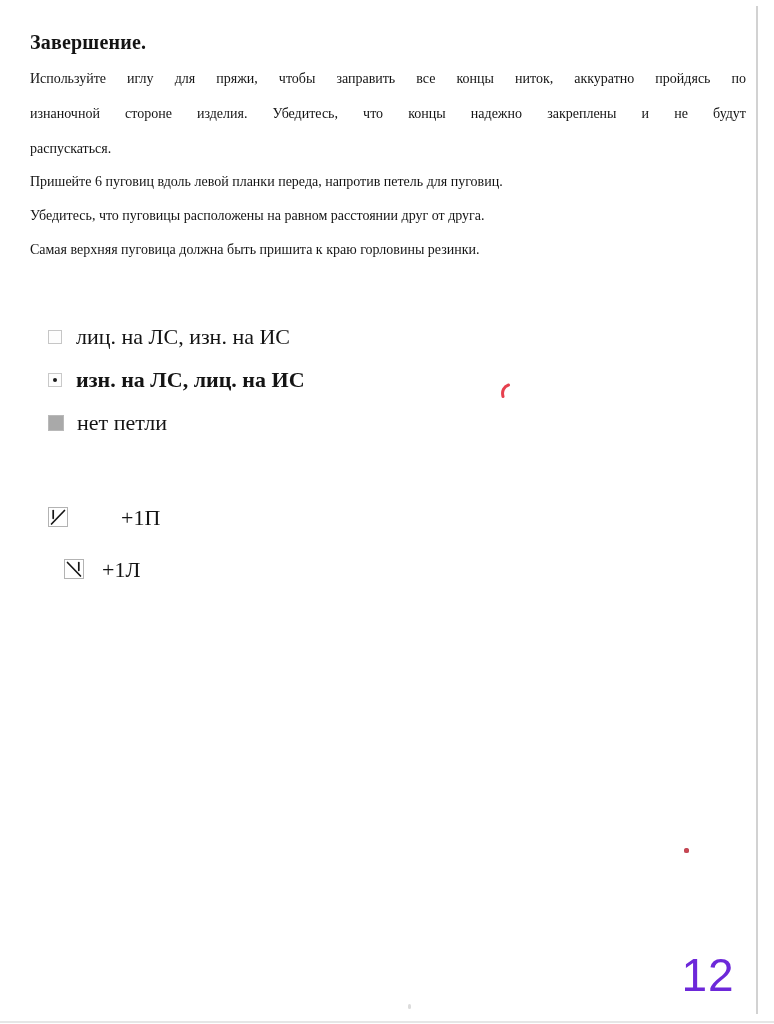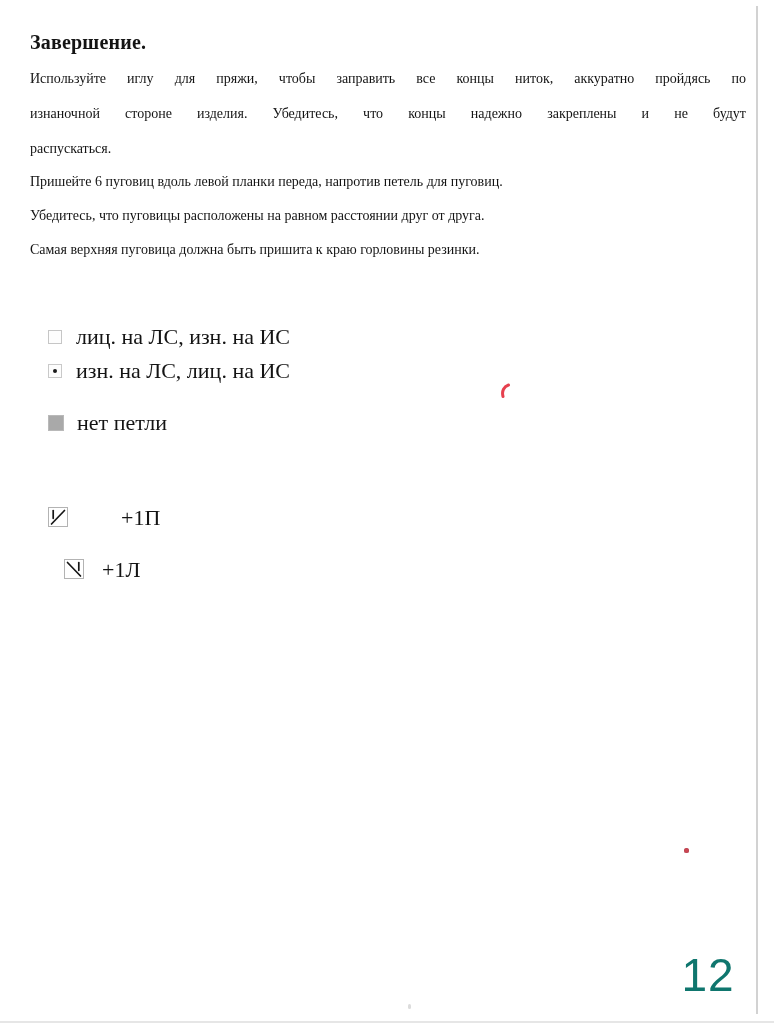--- a/index.html
+++ b/index.html
@@ -45,21 +45,21 @@
   .l6 { top: 237px; }
 
   .legend-row {
     position: absolute;
     left: 48px;
     display: flex;
     align-items: center;
     font-size: 22px;
   }
   .r1 { top: 324px; }
-  .r2 { top: 358px; }
+  .r2 { top: 367px; font-weight: bold; }
   .r3 { top: 410px; }
   .r4 { top: 452px; align-items: flex-start; }
   .r5 { top: 503px; gap: 35px; }
   .r6 { top: 555px; padding-left: 16px; }
 
   .sym {
     display: inline-block;
     flex: 0 0 auto;
   }
   .sym-empty {
@@ -101,21 +101,21 @@
 
   .page-number {
     position: absolute;
     left: 668px;
     top: 948px;
     width: 80px;
     text-align: center;
     font-family: "Liberation Sans", sans-serif;
     font-size: 46px;
     font-weight: 500;
-    color: #0f766e;
+    color: #6d28d9;
     letter-spacing: 1px;
   }
   .red-curve-mark {
     position: absolute;
     left: 498px;
     top: 383px;
   }
   .red-dot-mark {
     position: absolute;
     left: 684px;

